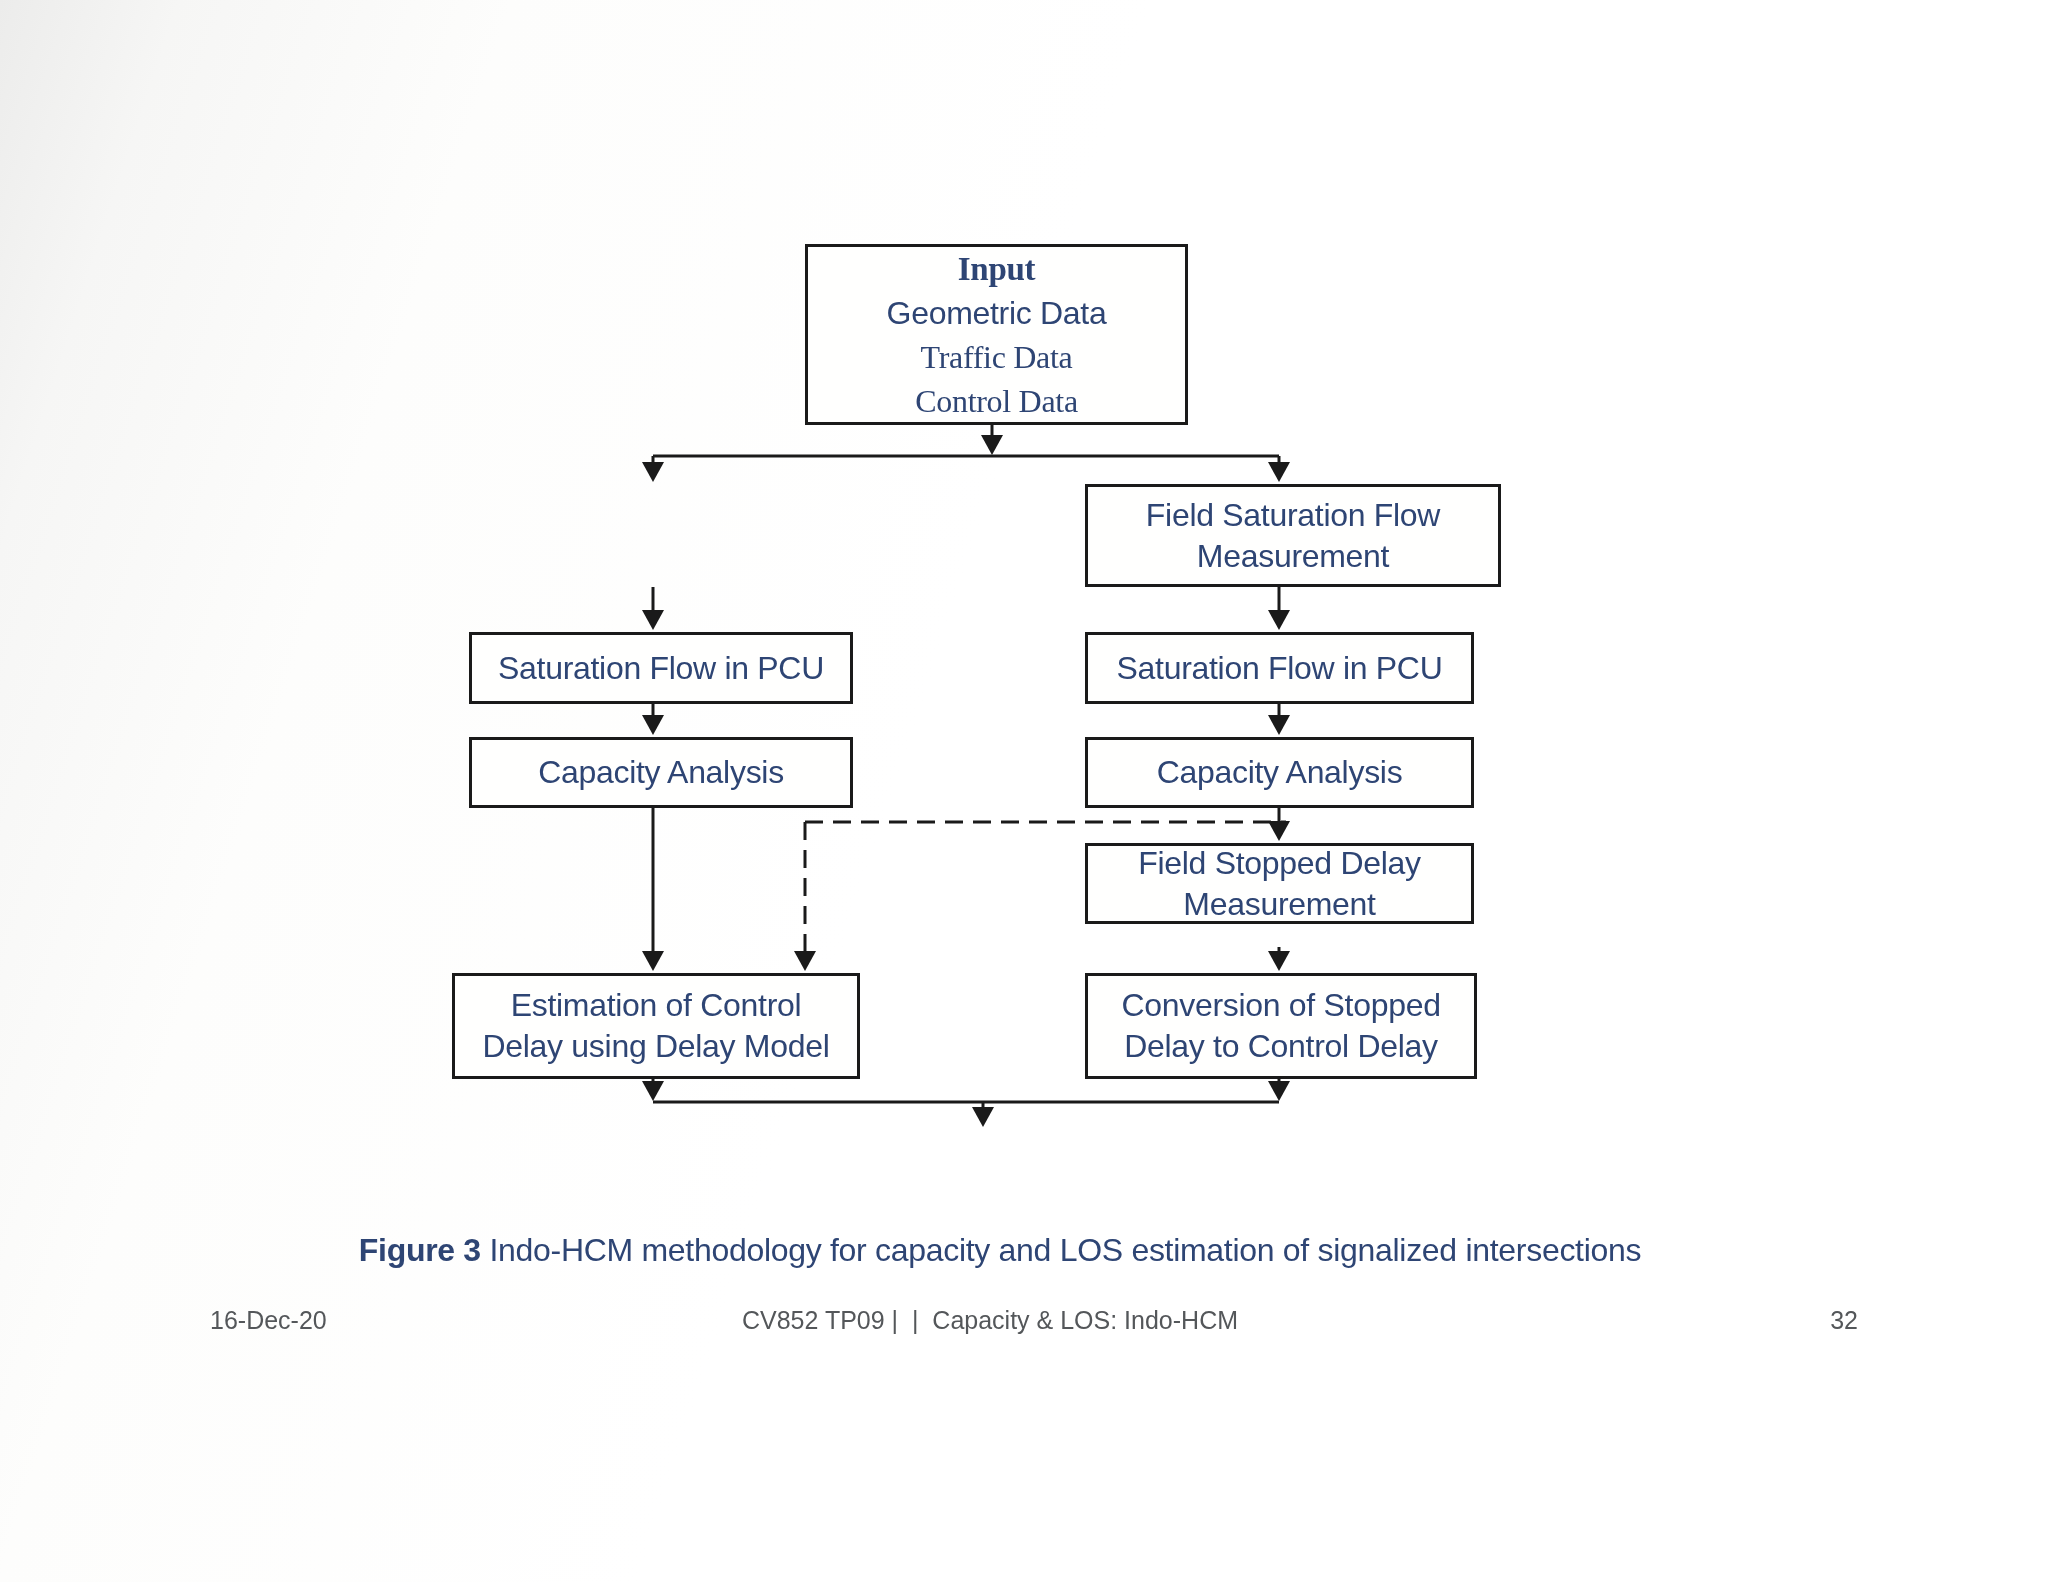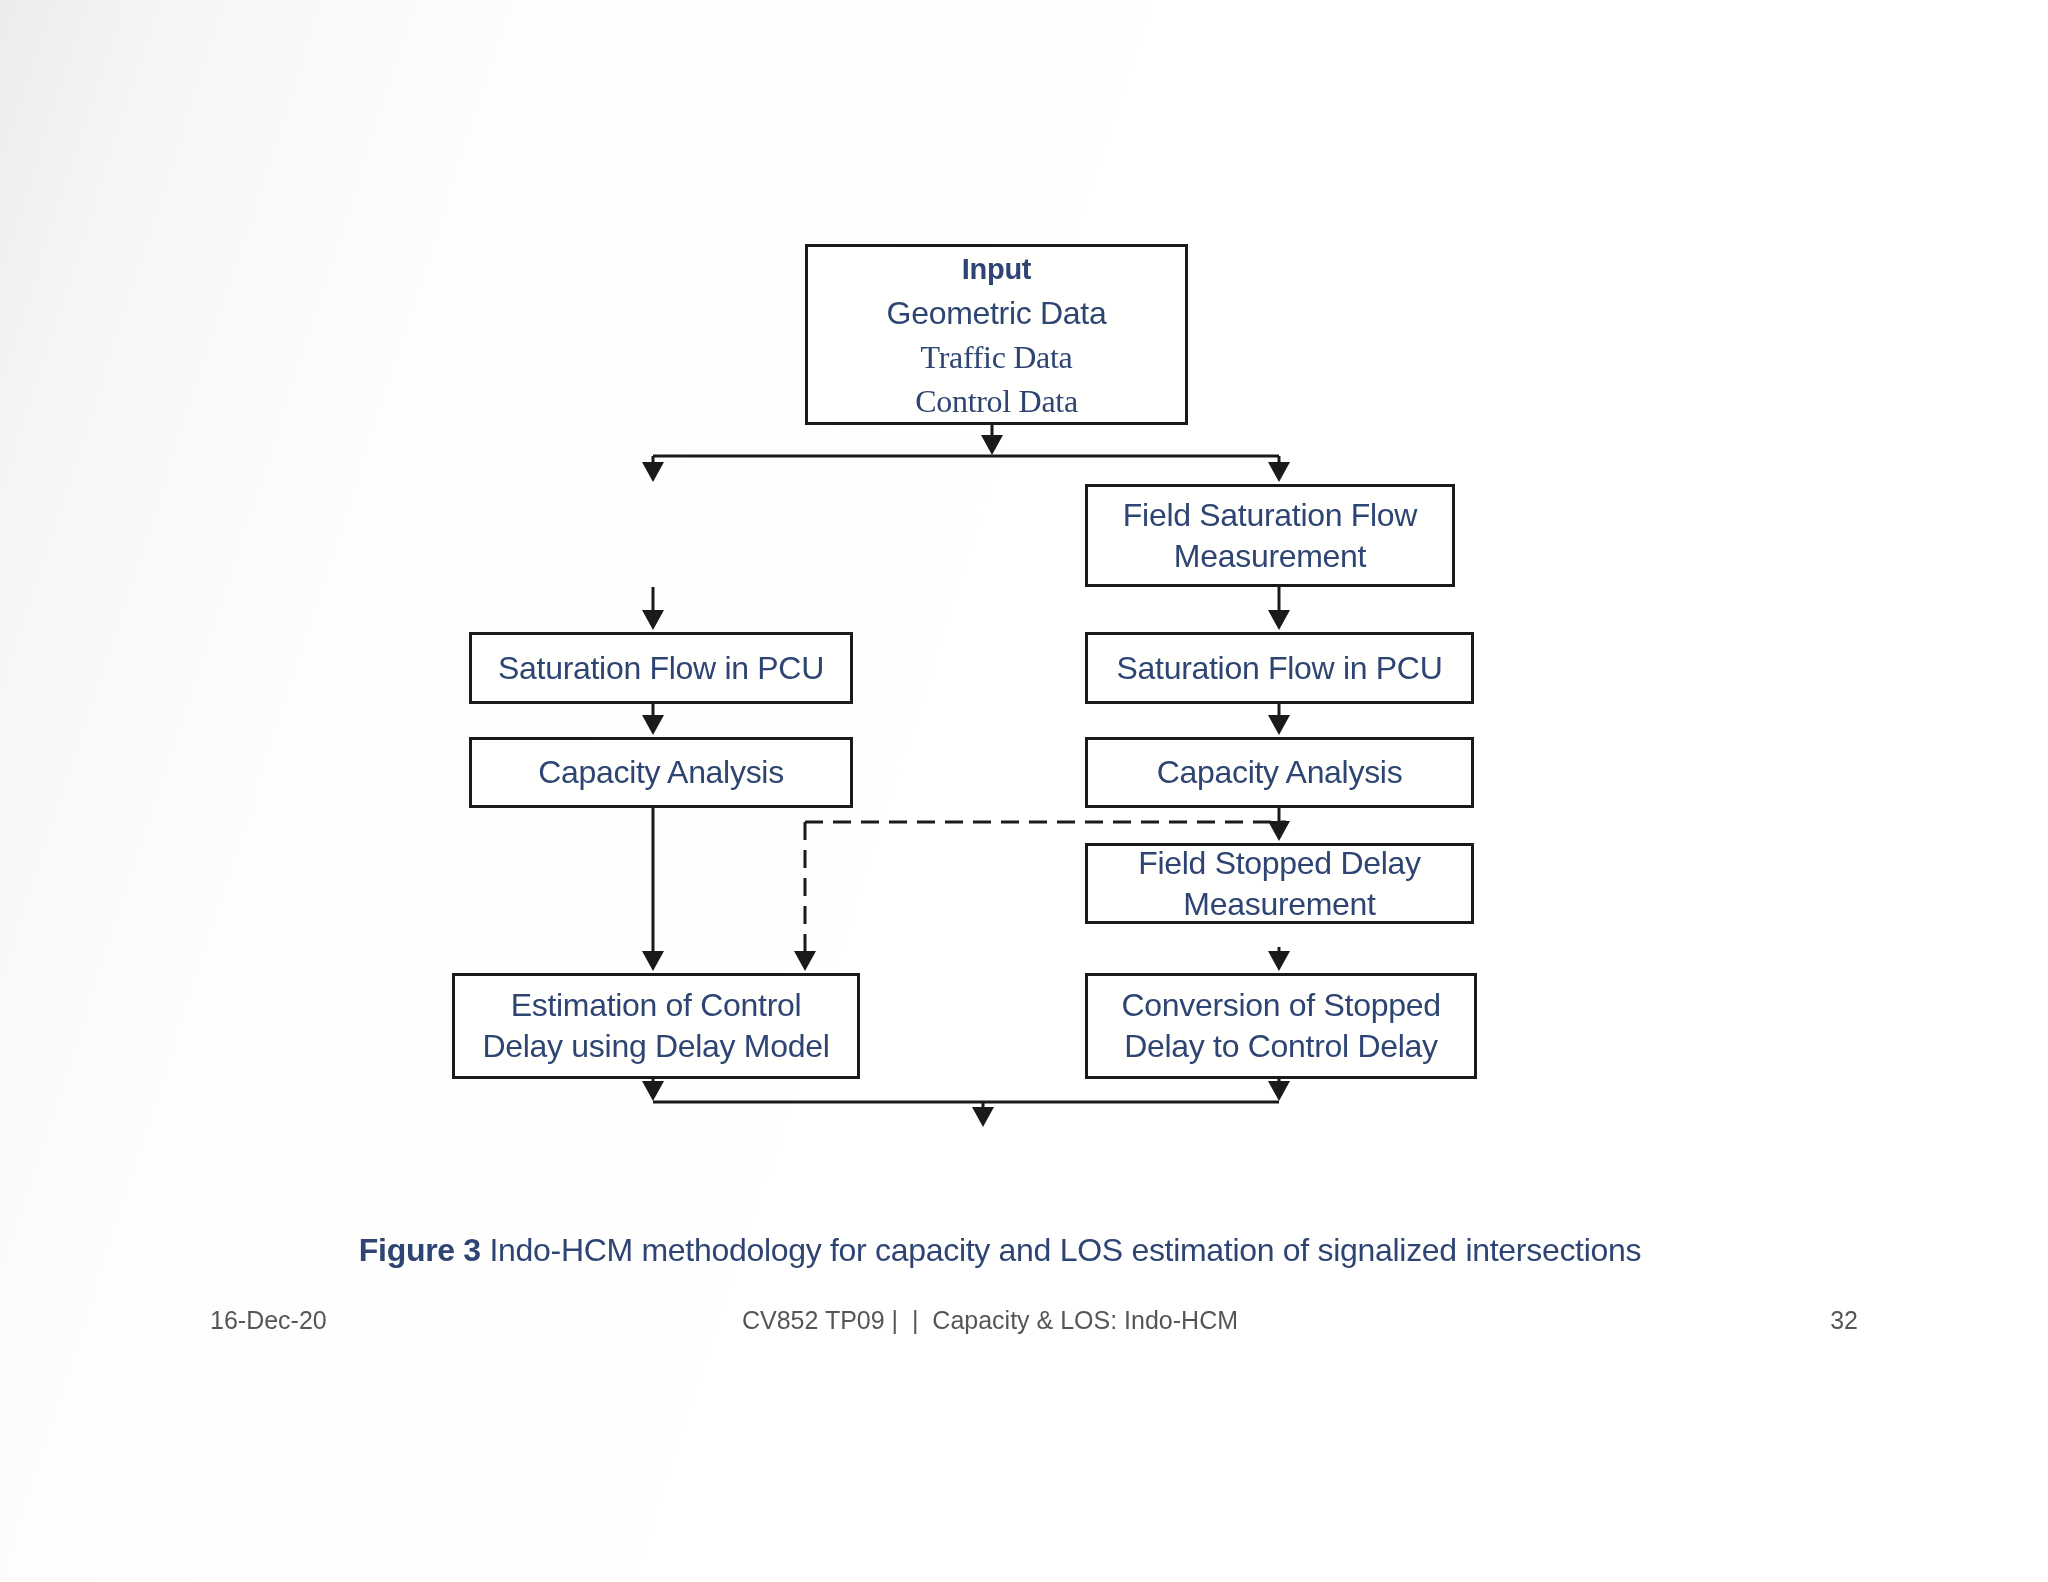--- a/index.html
+++ b/index.html
@@ -31,21 +31,21 @@
     border:3px solid var(--line);
     background:#fffffe;
     color:var(--navy);
     display:flex;flex-direction:column;
     align-items:center;justify-content:center;
     text-align:center;
     font-size:32px;line-height:1.28;
     letter-spacing:-0.3px;
   }
   .node .nline{display:block;}
-  .input-title{font-weight:bold;font-size:29px;line-height:44px;}
+  .input-title{font-weight:bold;font-size:33px;line-height:44px;font-family:Liberation Serif, serif;}
   .input-line{line-height:44px;}
   .serif{font-family:"Liberation Serif", serif;}
   .caption{
     position:absolute;left:0;top:1232px;width:2000px;
     text-align:center;color:var(--navy);
     font-size:32px;letter-spacing:-0.3px;
   }
   .caption .cap-label{font-weight:bold;}
   .footer-item{
     position:absolute;top:1306px;
@@ -123,21 +123,21 @@
   </svg>
 
   <div class="node" style="left:805px;top:244px;width:383px;height:181px;">
     <span class="nline input-title">Input</span>
     <span class="nline input-line">Geometric Data</span>
     <span class="nline input-line serif">Traffic Data</span>
     <span class="nline input-line serif">Control Data</span>
   </div>
 
 
-  <div class="node" style="left:1085px;top:484px;width:370px;height:103px;">
+  <div class="node" style="left:1085px;top:484px;width:416px;height:103px;">
     <span class="nline">Field Saturation Flow</span>
     <span class="nline">Measurement</span>
   </div>
 
   <div class="node" style="left:469px;top:632px;width:384px;height:72px;">
     <span class="nline">Saturation Flow in PCU</span>
   </div>
 
   <div class="node" style="left:1085px;top:632px;width:389px;height:72px;">
     <span class="nline">Saturation Flow in PCU</span>

